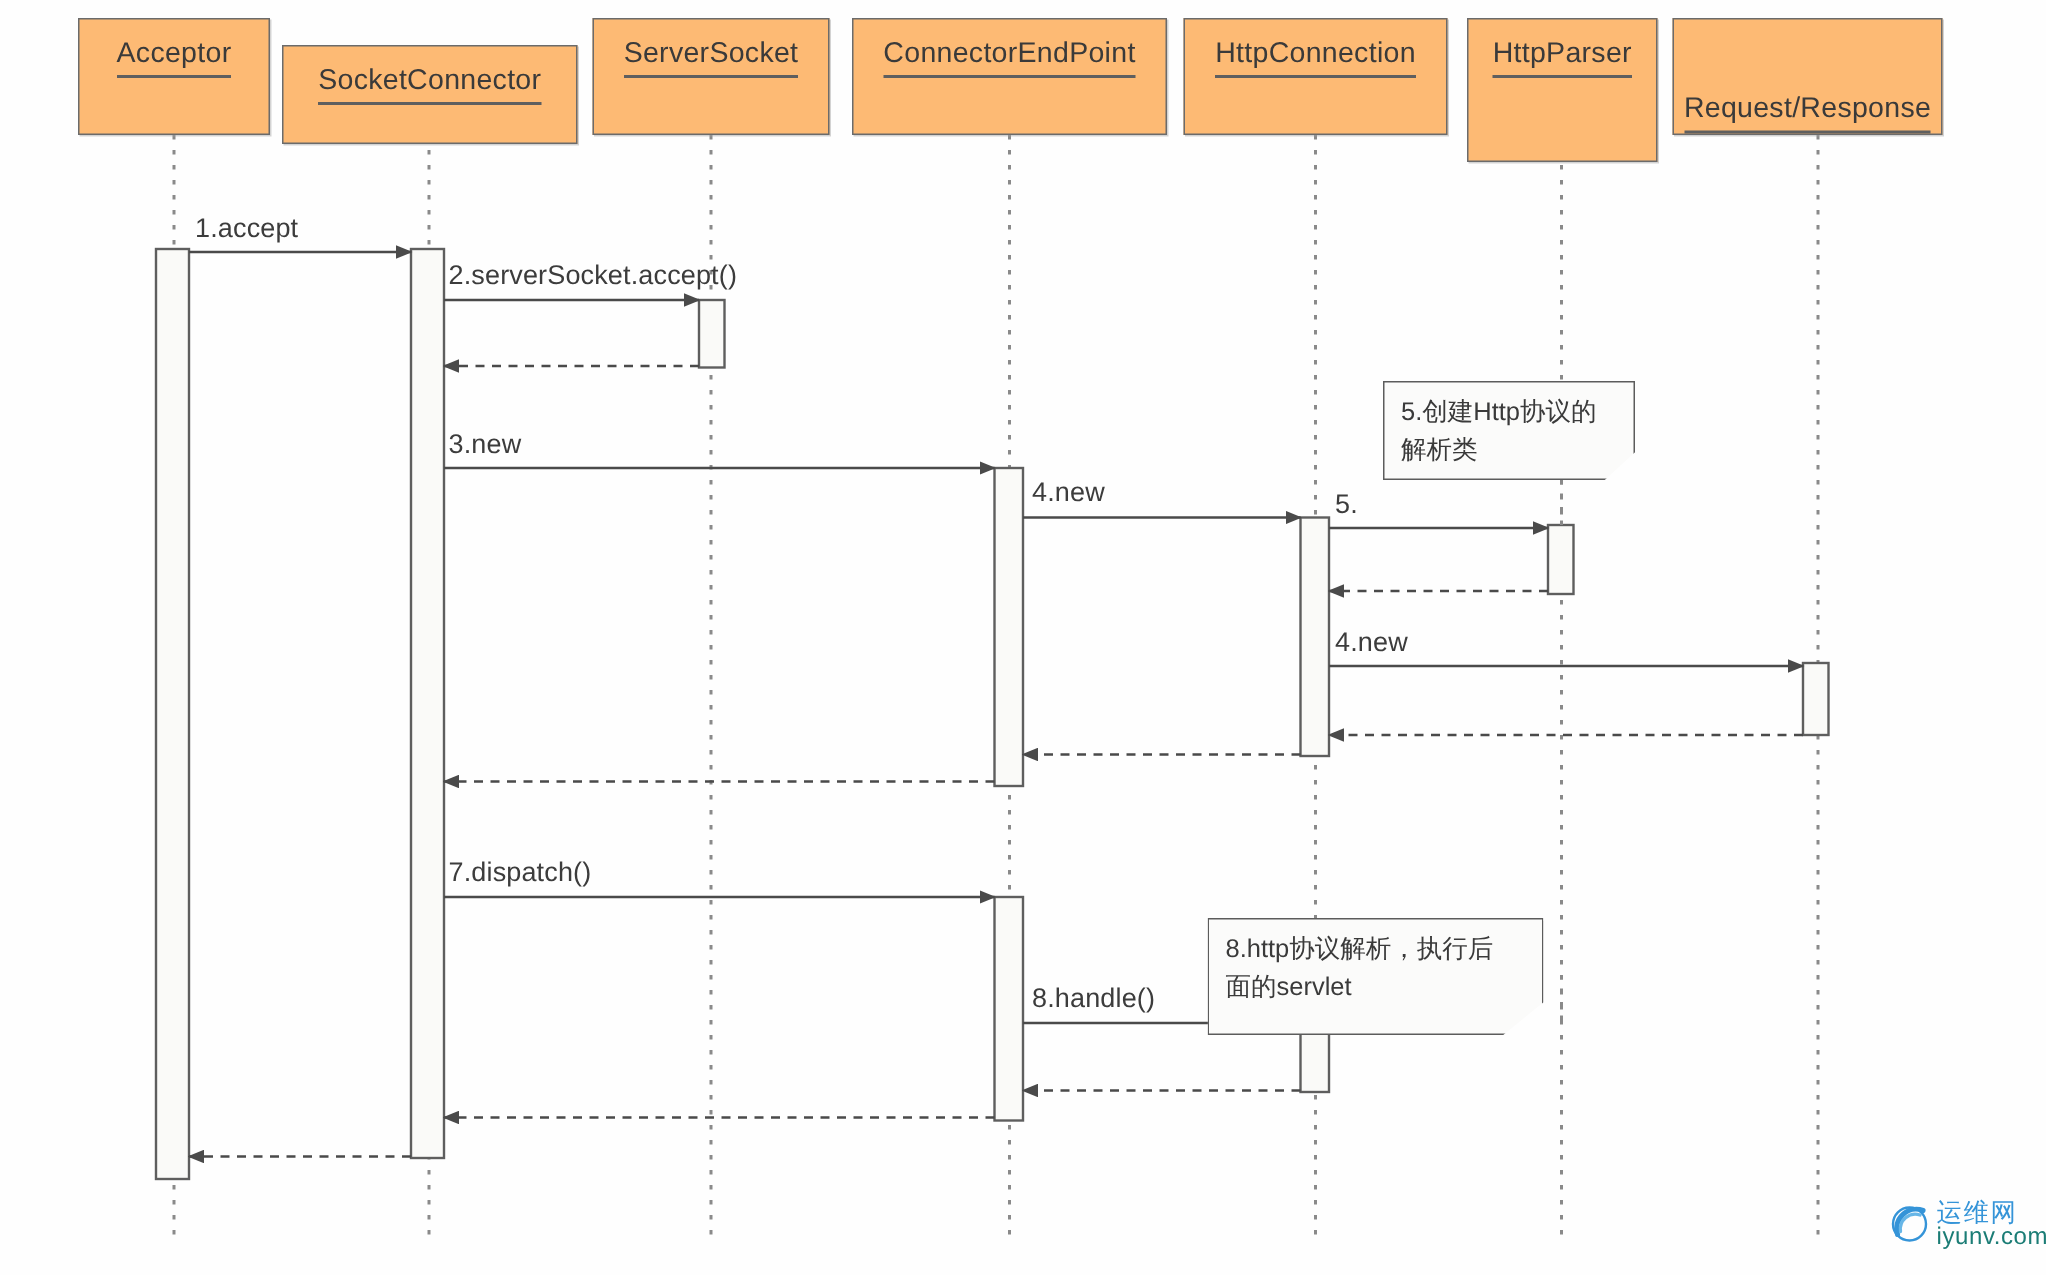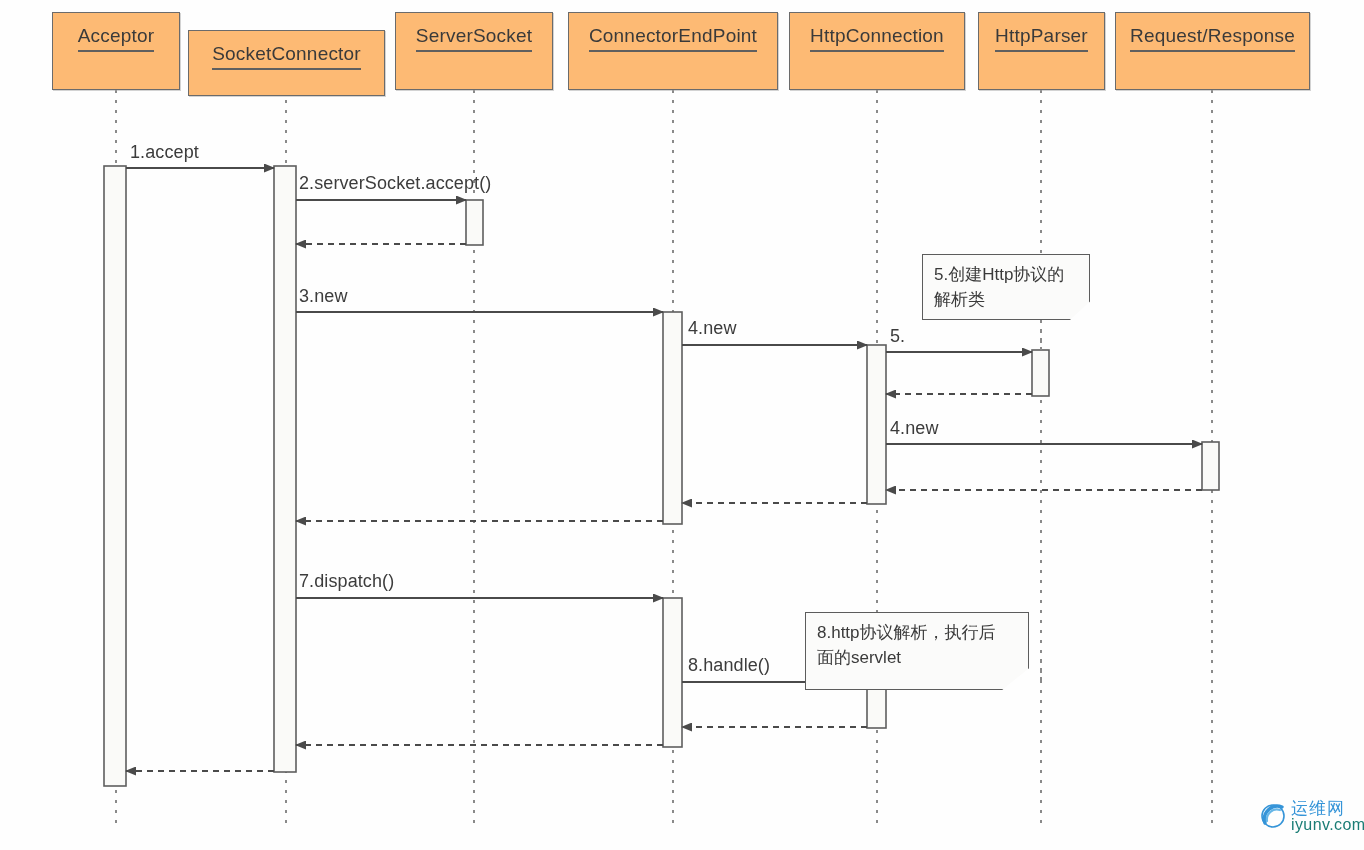--- a/index.html
+++ b/index.html
@@ -156,24 +156,24 @@
       </div>
       <div class="lifeline-box" style="left: 395px; top: 12px; width: 158px; height: 78px;">
         <span class="lifeline-label">ServerSocket</span>
       </div>
       <div class="lifeline-box" style="left: 568px; top: 12px; width: 210px; height: 78px;">
         <span class="lifeline-label">ConnectorEndPoint</span>
       </div>
       <div class="lifeline-box" style="left: 789px; top: 12px; width: 176px; height: 78px;">
         <span class="lifeline-label">HttpConnection</span>
       </div>
-      <div class="lifeline-box" style="left: 978px; top: 12px; width: 127px; height: 78px;">
+      <div class="lifeline-box" style="left: 978px; top: 12px; width: 127px; height: 96px;">
         <span class="lifeline-label">HttpParser</span>
       </div>
-      <div class="lifeline-box" style="left: 1115px; top: 12px; width: 195px; height: 78px;">
+      <div class="lifeline-box" style="left: 1115px; top: 12px; width: 180px; height: 78px; align-items: flex-end;">
         <span class="lifeline-label">Request/Response</span>
       </div>
     </div>
   <div id="message-labels">
       <div class="msg-label" style="left: 130px; top: 142px;">1.accept</div>
       <div class="msg-label" style="left: 299px; top: 173px;">2.serverSocket.accept()</div>
       <div class="msg-label" style="left: 299px; top: 286px;">3.new</div>
       <div class="msg-label" style="left: 688px; top: 318px;">4.new</div>
       <div class="msg-label" style="left: 890px; top: 326px;">5.</div>
       <div class="msg-label" style="left: 890px; top: 418px;">4.new</div>

